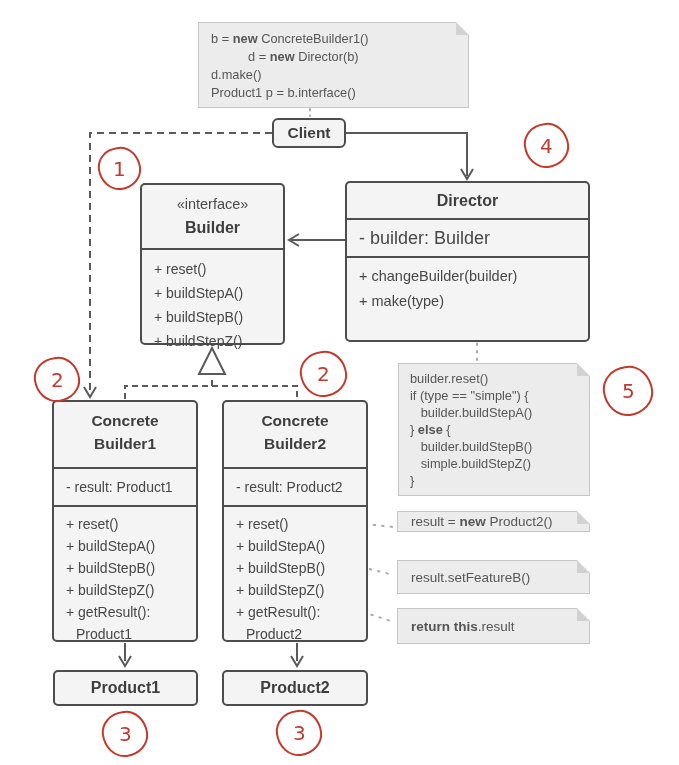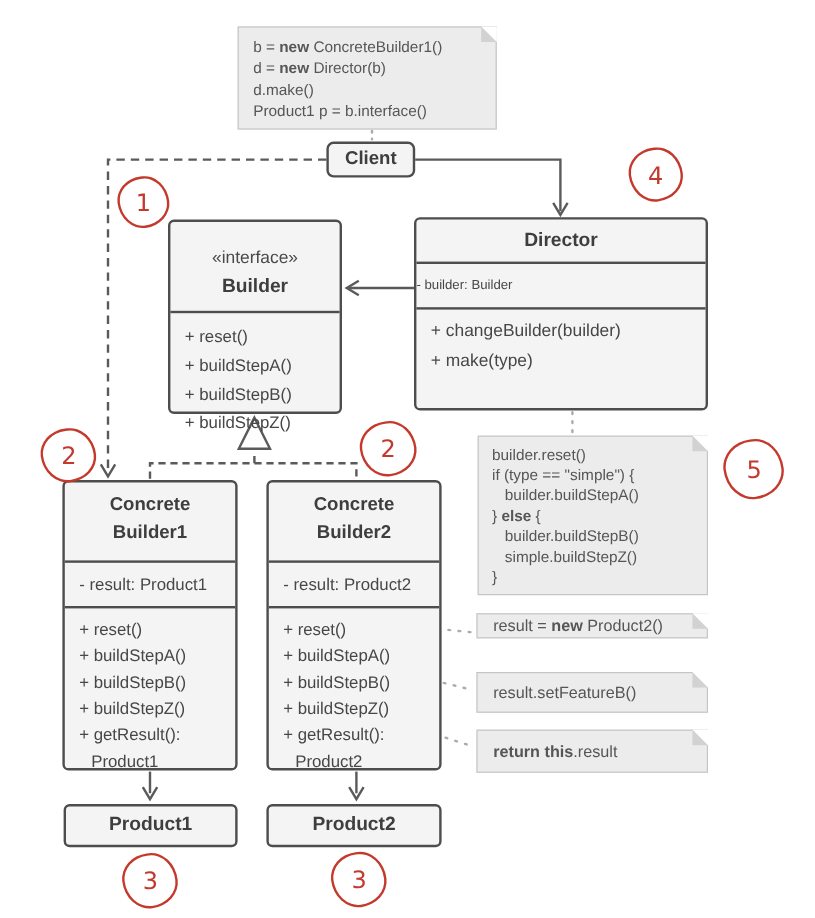--- a/index.html
+++ b/index.html
@@ -62,48 +62,48 @@
     <path d="M477,336 L477,360" stroke="#ababab" stroke-width="2" stroke-dasharray="1.5,6" stroke-linecap="round" fill="none"></path>
 
     <circle cx="298" cy="517" r="4.5" fill="#f4f4f4" stroke="#a5a5a5" stroke-width="1.6"></circle>
     <path d="M306,518 L394,527" stroke="#ababab" stroke-width="2" stroke-dasharray="1.5,7" stroke-linecap="round" fill="none"></path>
     <circle cx="337" cy="561" r="4.5" fill="#f4f4f4" stroke="#a5a5a5" stroke-width="1.6"></circle>
     <path d="M345,563 L394,575" stroke="#ababab" stroke-width="2" stroke-dasharray="1.5,7" stroke-linecap="round" fill="none"></path>
     <circle cx="339" cy="605" r="4.5" fill="#f4f4f4" stroke="#a5a5a5" stroke-width="1.6"></circle>
     <path d="M347,607 L394,622" stroke="#ababab" stroke-width="2" stroke-dasharray="1.5,7" stroke-linecap="round" fill="none"></path>
   </svg>
 
-  <div class="note" style="left:198px;top:22px;width:216px;height:86px;padding:7px 0 12px 12px;">
+  <div class="note" style="left:198px;top:22px;width:271px;height:86px;padding:7px 0 12px 12px;">
     <div class="codeline" style="line-height:18px;"><span>b = </span><span style="font-weight: bold;">new</span><span> ConcreteBuilder1()</span></div>
-    <div class="codeline" style="line-height:18px;"><span>d = </span><span style="font-weight: bold;">new</span><span> Director(b)</span></div>
+    <div class="codeline" style="line-height:18px;margin-left:37px;"><span>d = </span><span style="font-weight: bold;">new</span><span> Director(b)</span></div>
     <div class="codeline" style="line-height:18px;"><span>d.make()</span></div>
     <div class="codeline" style="line-height:18px;"><span>Product1 p = b.interface()</span></div>
   </div>
 
   <div class="box" style="left:272px;top:118px;width:74px;height:30px;border-radius:6px;">
     <div class="hdr" style="line-height:26px;font-size:15.5px;">Client</div>
   </div>
 
   <div class="box" style="left:140px;top:183px;width:145px;height:162px;">
-    <div style="height:56px;padding-top:18px;">
+    <div style="height:56px;padding-top:7px;">
       <div class="hdr sub" style="text-align:center;font-size:14.5px;line-height:24px;">«interface»</div>
       <div class="hdr" style="font-size:16px;line-height:23px;">Builder</div>
     </div>
     <div class="sect" style="height:102px;padding:7px 0 0 12px;">
       <div class="row" style="line-height:24px;">+ reset()</div>
       <div class="row" style="line-height:24px;">+ buildStepA()</div>
       <div class="row" style="line-height:24px;">+ buildStepB()</div>
       <div class="row" style="line-height:24px;">+ buildStepZ()</div>
     </div>
   </div>
 
   <div class="box" style="left:345px;top:181px;width:245px;height:161px;">
     <div class="hdr" style="height:35px;line-height:35px;font-size:16px;">Director</div>
     <div class="sect" style="height:38px;">
-      <div class="row" style="line-height:36px;padding-left:0;font-size:11px;">- builder: Builder</div>
+      <div class="row" style="line-height:36px;padding-left:12px;font-size:18px;">- builder: Builder</div>
     </div>
     <div class="sect" style="height:84px;padding:6px 0 0 12px;">
       <div class="row" style="line-height:25px;font-size:14.5px;">+ changeBuilder(builder)</div>
       <div class="row" style="line-height:25px;font-size:14.5px;">+ make(type)</div>
     </div>
   </div>
 
   <div class="box" style="left:52px;top:400px;width:146px;height:242px;">
     <div style="height:58px;padding-top:7px;">
       <div class="hdr" style="font-size:15.5px;line-height:23px;">Concrete</div>

